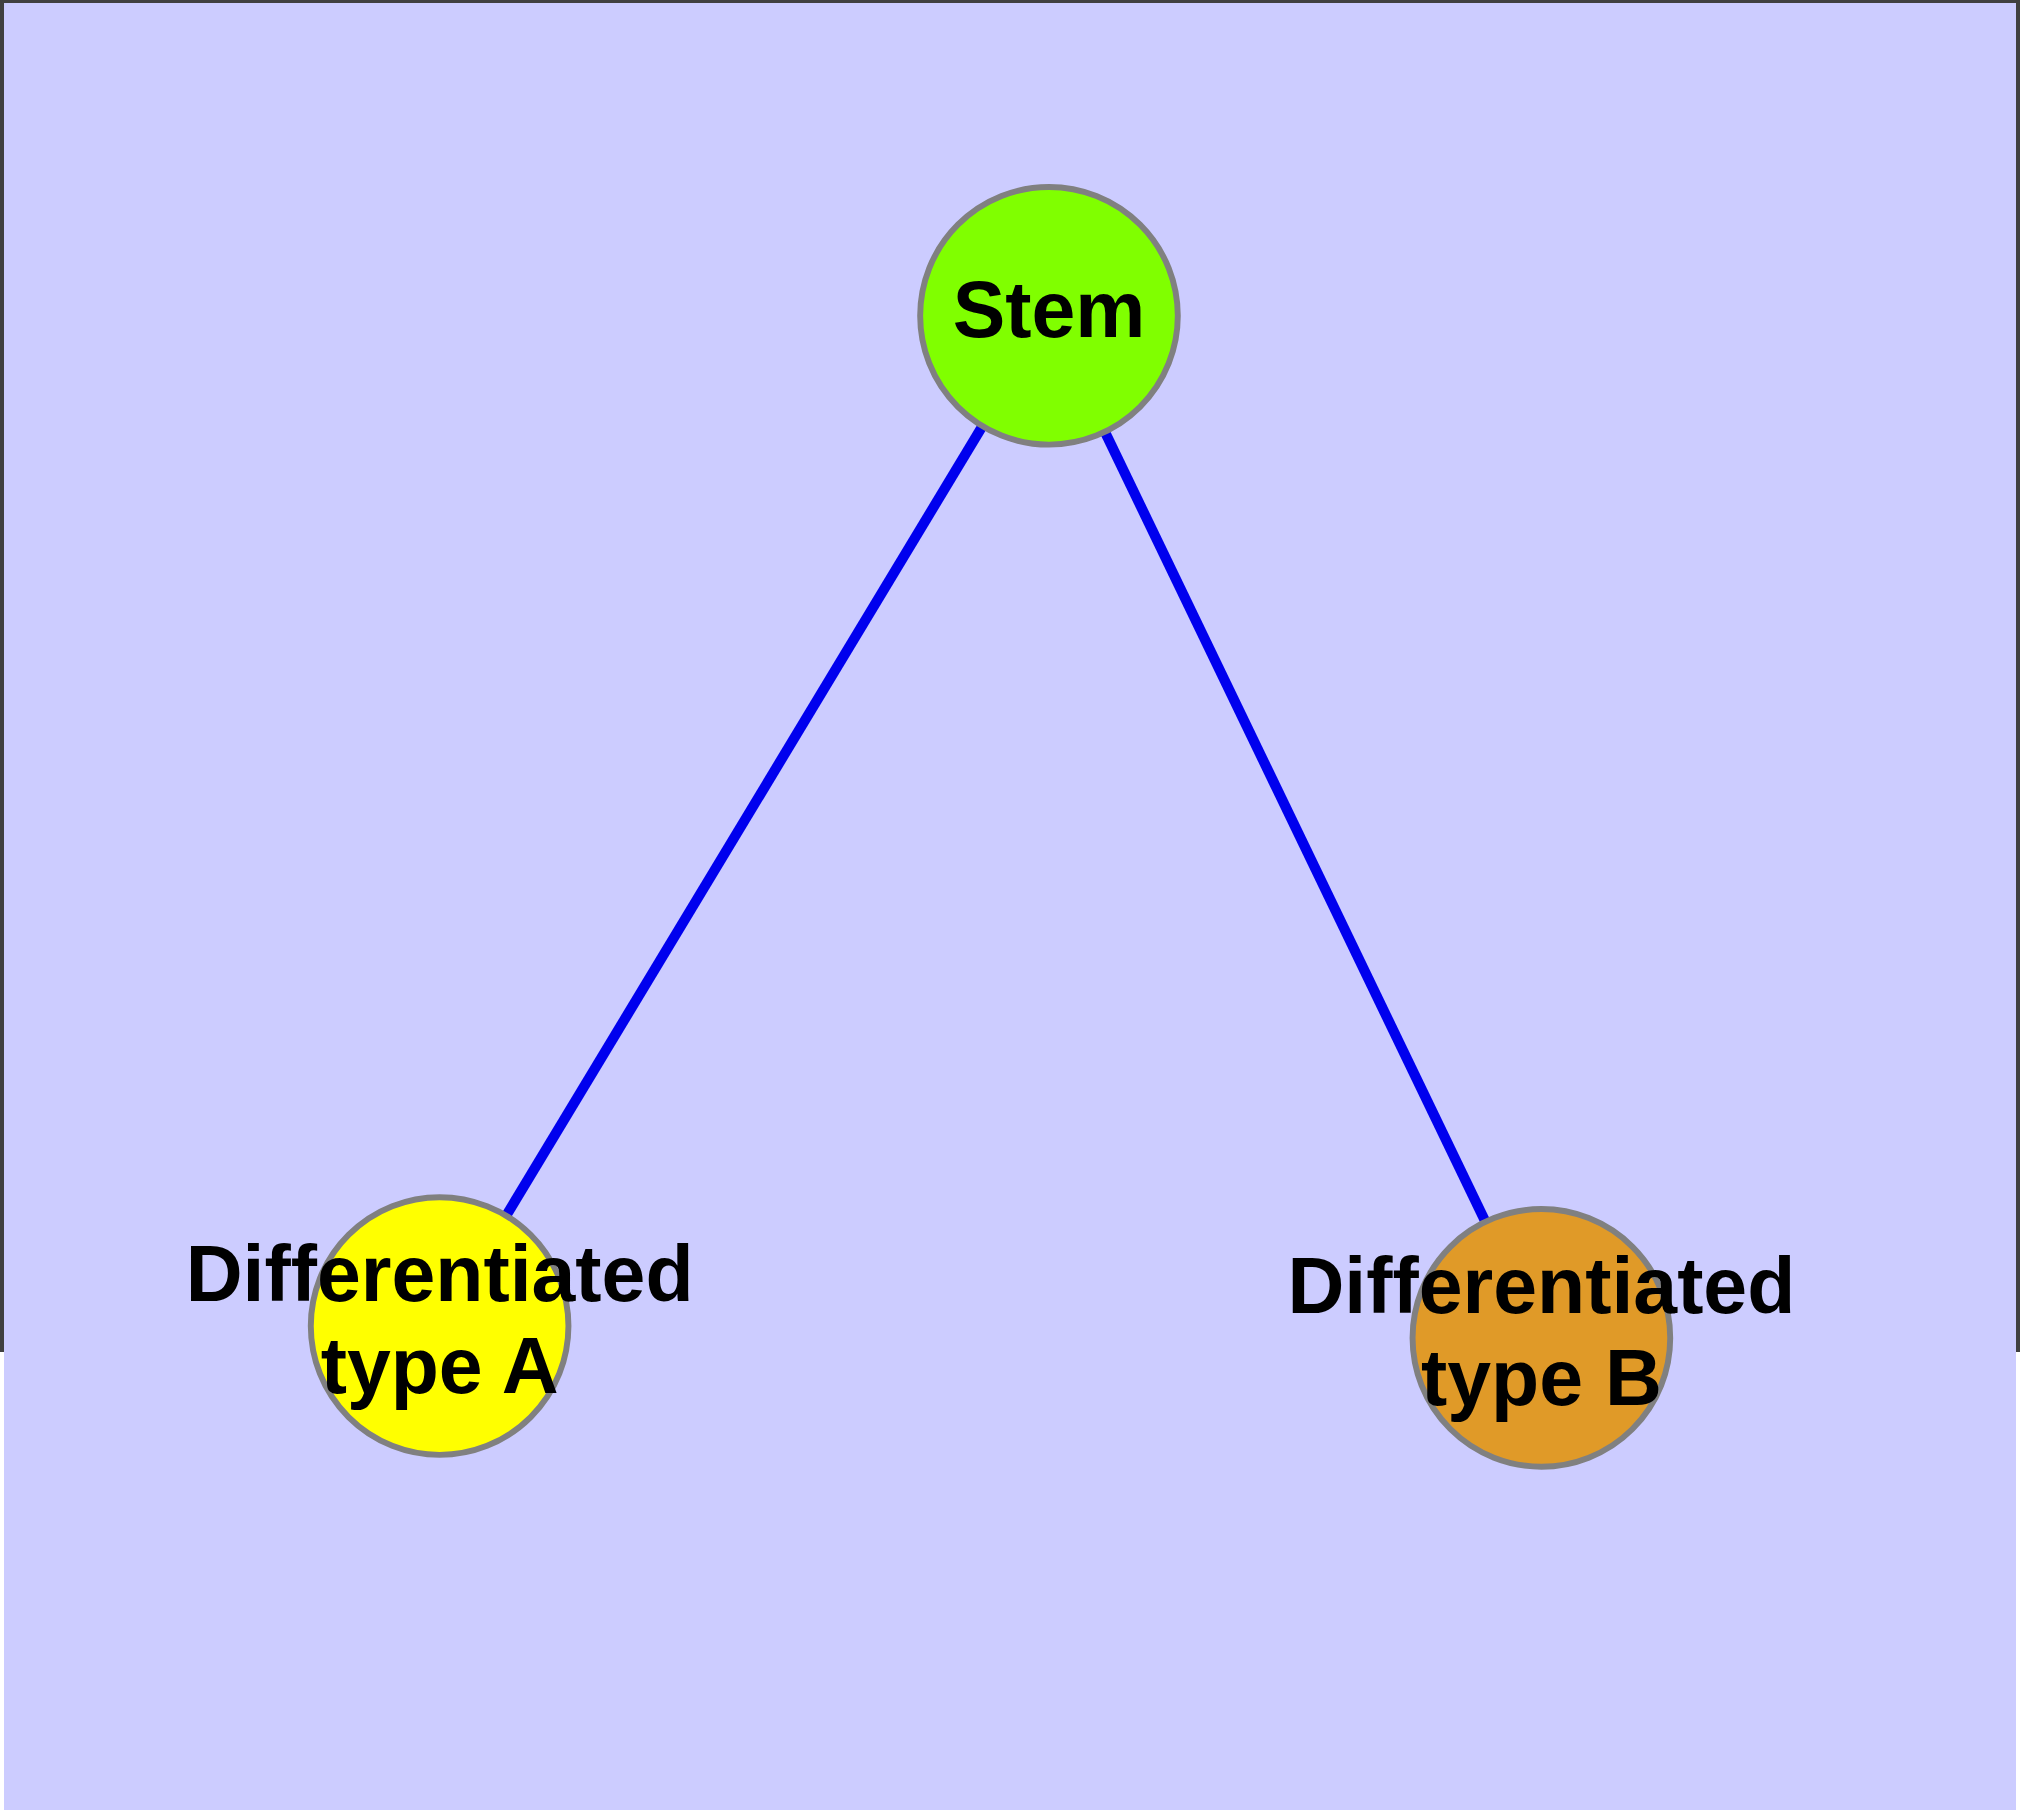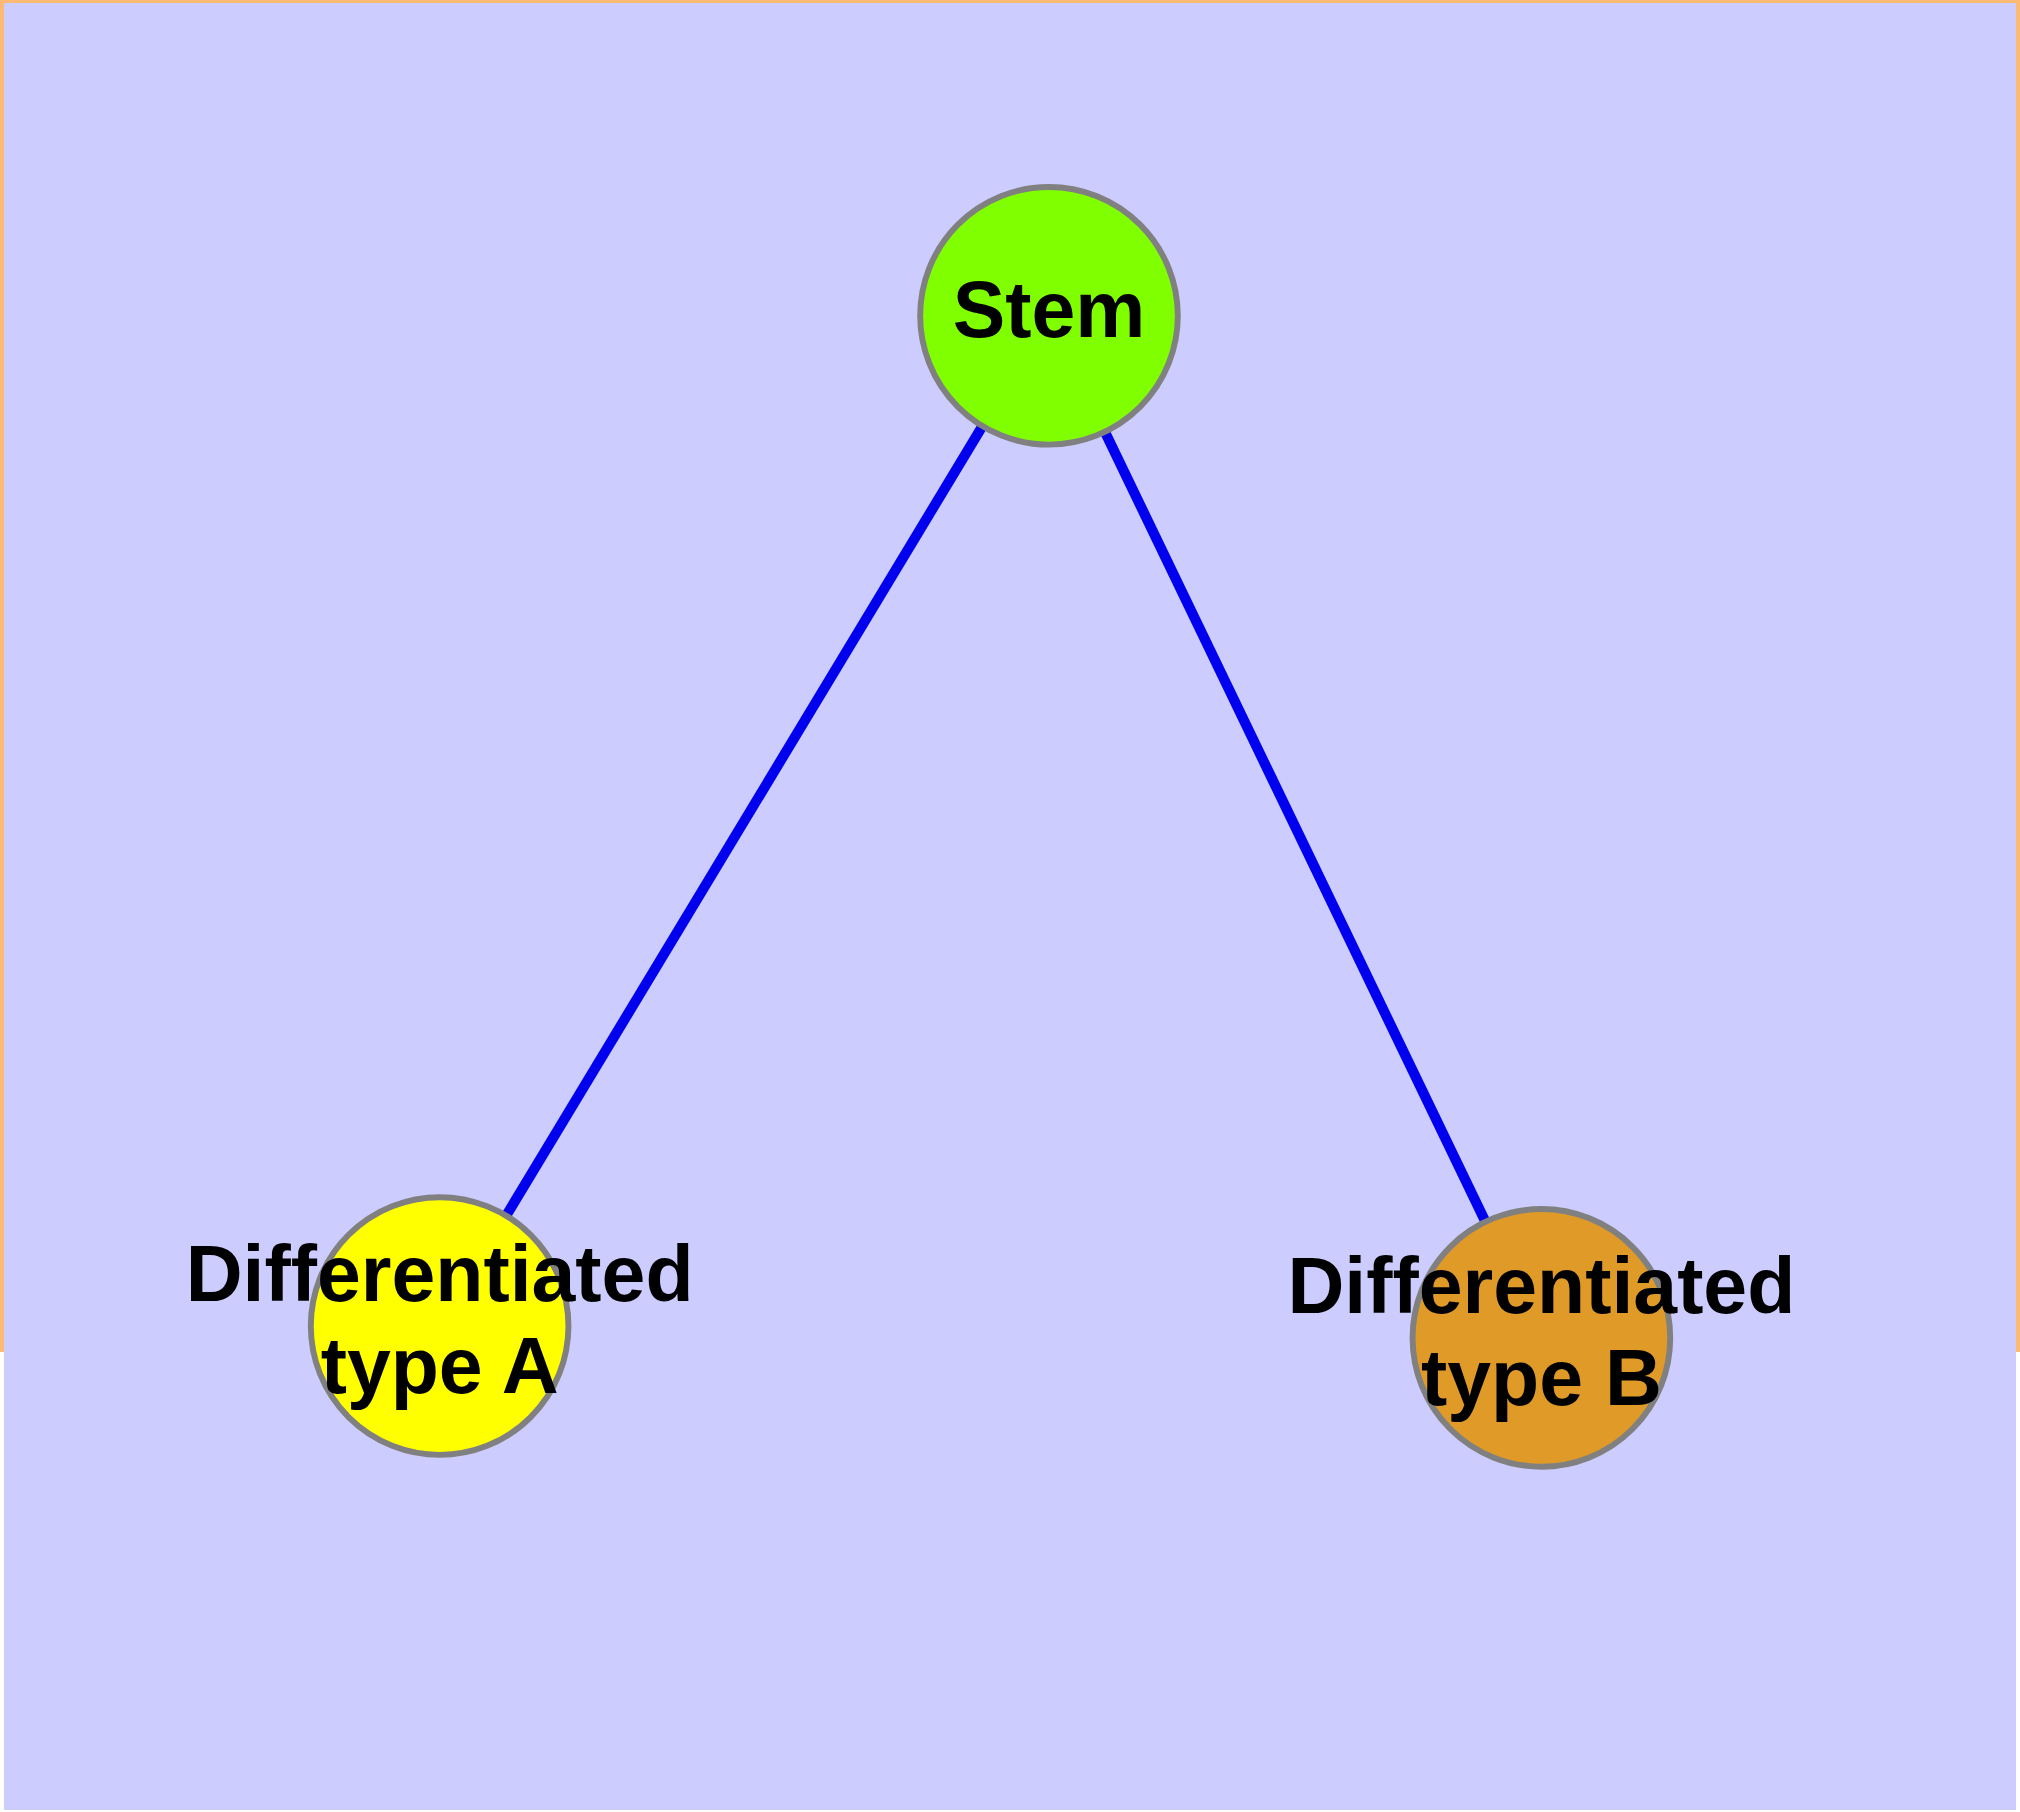--- a/index.html
+++ b/index.html
@@ -13,21 +13,21 @@
     height: 1812px;
     overflow: hidden;
     font-family: "Liberation Sans", sans-serif;
   }
   #canvas {
     position: absolute;
     left: 0;
     top: 0;
     width: 2021px;
     height: 1352px;
-    background: #fdba74;
+    background: #404040;
   }
   #plot-area {
     position: absolute;
     left: 4.2px;
     top: 2.5px;
     width: 2012px;
     height: 1807px;
     background: #ccccff;
     overflow: hidden;
   }

